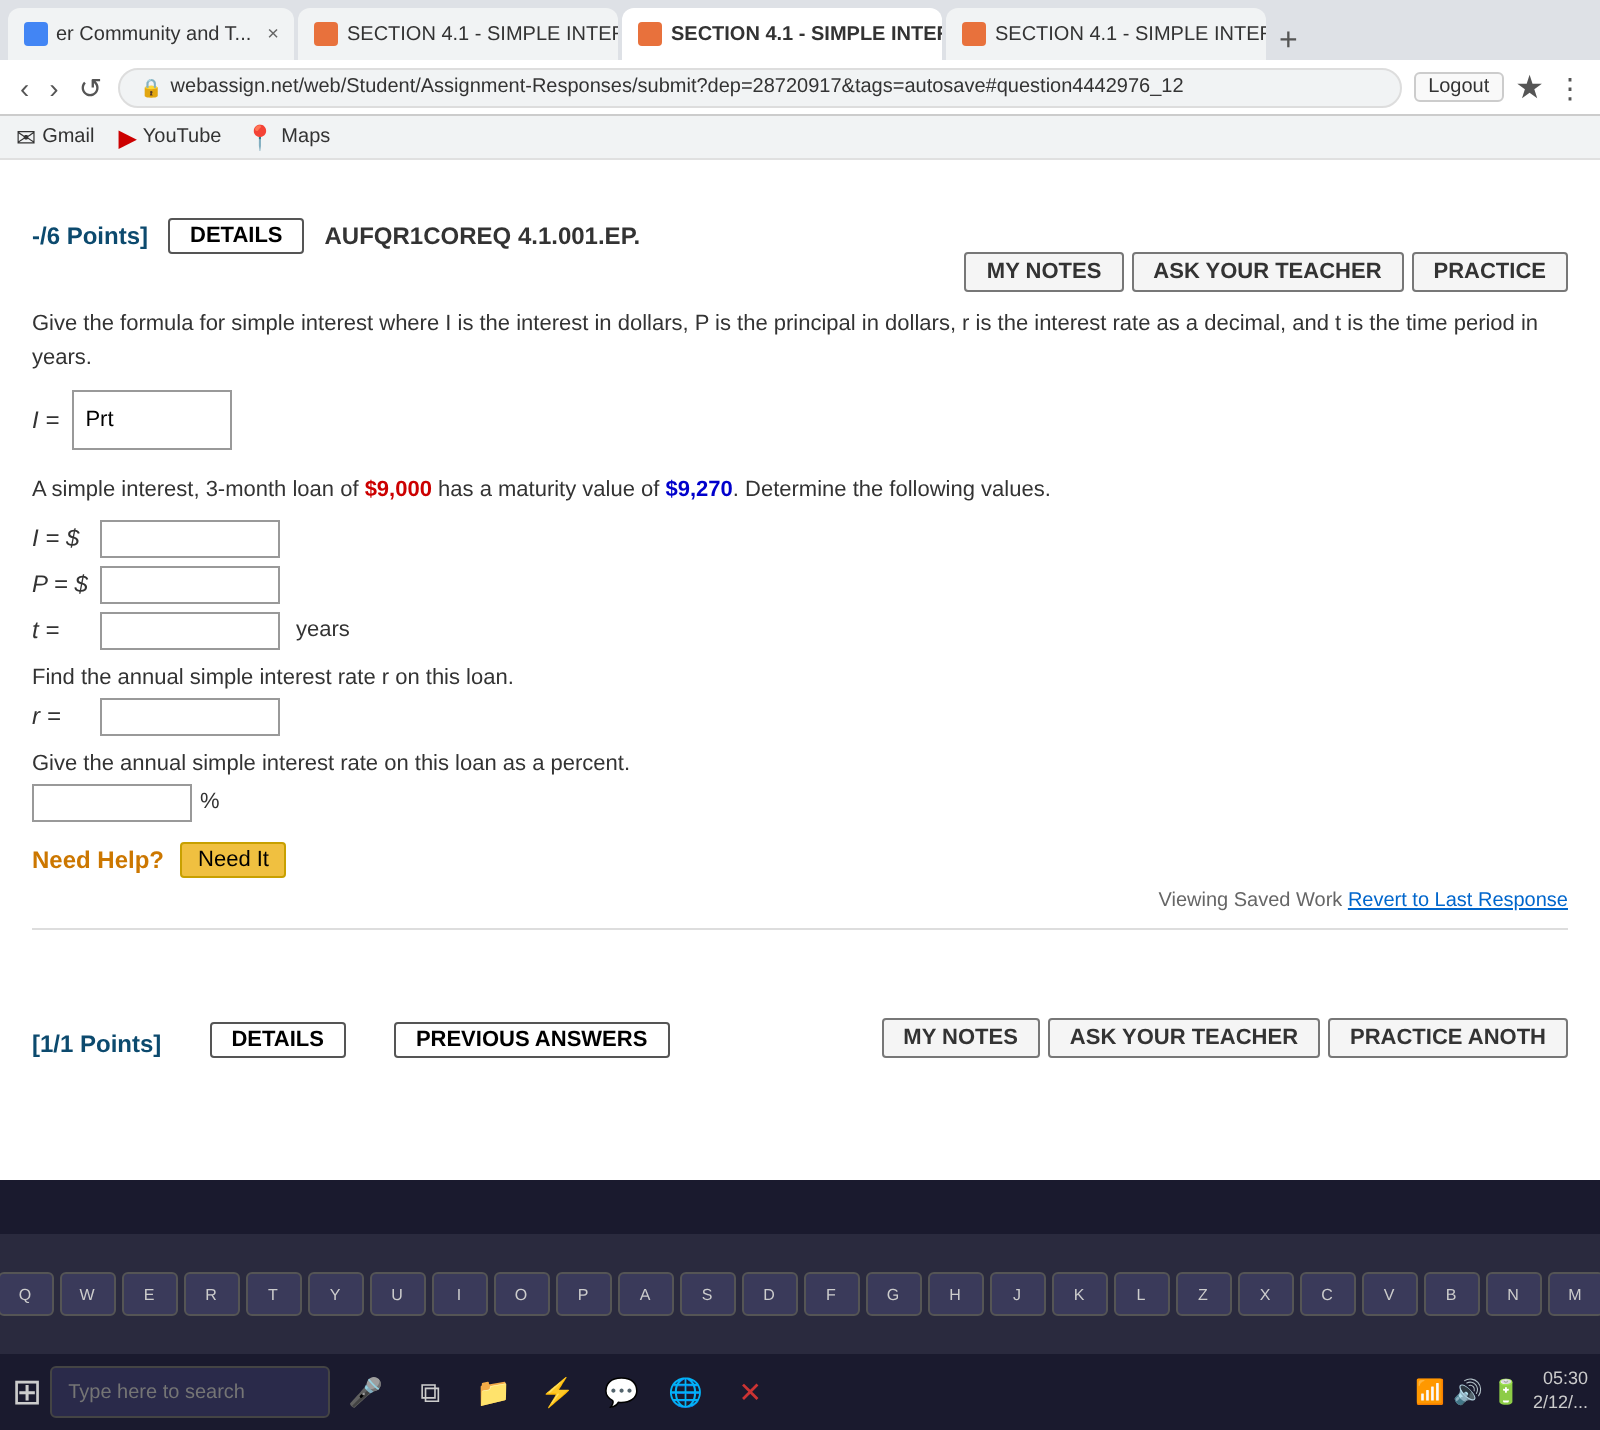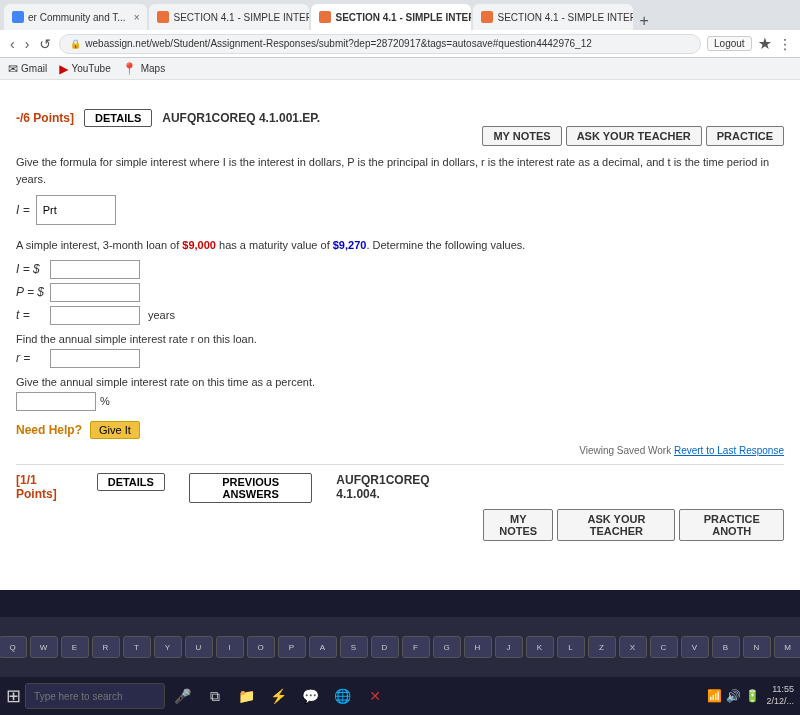--- a/index.html
+++ b/index.html
@@ -135,21 +135,21 @@
 
     .question-header {
       display: flex;
       align-items: center;
       margin-bottom: 8px;
       gap: 10px;
     }
 
     .points-label {
       font-size: 12px;
-      color: #c2410c;
+      color: #0c4a6e;
       font-weight: bold;
     }
 
     .details-btn {
       background: white;
       border: 1px solid #555;
       padding: 2px 10px;
       font-size: 11px;
       cursor: pointer;
       border-radius: 2px;
@@ -309,21 +309,21 @@
     }
 
     .divider {
       border: none;
       border-top: 1px solid #ddd;
       margin: 8px 0;
     }
 
     .second-header {
       display: flex;
-      align-items: flex-start;
+      align-items: flex-end;
       gap: 24px;
       margin-bottom: 6px;
     }
 
     .second-text {
       font-size: 11px;
       color: #333;
     }
 
     
@@ -522,45 +522,44 @@
     <span class="years-label">years</span>
   </div>
 
   <div class="find-text">Find the annual simple interest rate r on this loan.</div>
 
   <div class="input-row">
     <span class="input-label">r =</span>
     <input class="small-input" type="text" style="">
   </div>
 
-  <div class="find-text">Give the annual simple interest rate on this time as a percent.</div>
+  <div class="find-text">Give the annual simple interest rate on this loan as a percent.</div>
 
   <div class="percent-row">
     <input class="percent-input" type="text" style="">
     <span class="percent-sign">%</span>
   </div>
 
   <div class="need-help-row">
     <span class="need-help-label">Need Help?</span>
-    <button class="read-it-btn">Give It</button>
+    <button class="read-it-btn">Need It</button>
   </div>
 
   <div class="saved-work-row">
     <span>Viewing Saved Work</span>
     <span> </span>
     <span class="saved-work-link">Revert to Last Response</span>
   </div>
 
   <hr class="divider">
 
   <div class="second-header">
     <span class="points-label">[1/1 Points]</span>
     <button class="details-btn">DETAILS</button>
     <button class="details-btn">PREVIOUS ANSWERS</button>
-    <span class="question-code">AUFQR1COREQ 4.1.004.</span>
     <div class="action-buttons">
       <button class="action-btn">MY NOTES</button>
       <button class="action-btn">ASK YOUR TEACHER</button>
       <button class="action-btn">PRACTICE ANOTH</button>
     </div>
   </div>
 
 
 </div>
 
@@ -619,17 +618,17 @@
   <div class="taskbar-icon">
     <span style="color:#cc3333;font-size:14px;">✕</span>
   </div>
   <div class="taskbar-right">
     <div class="taskbar-sys-icons">
       <span class="sys-icon">📶</span>
       <span class="sys-icon">🔊</span>
       <span class="sys-icon">🔋</span>
     </div>
     <div class="taskbar-time">
-      <div>11:55</div>
+      <div>05:30</div>
       <div>2/12/...</div>
     </div>
   </div>
 </div>
 
 </body></html>

